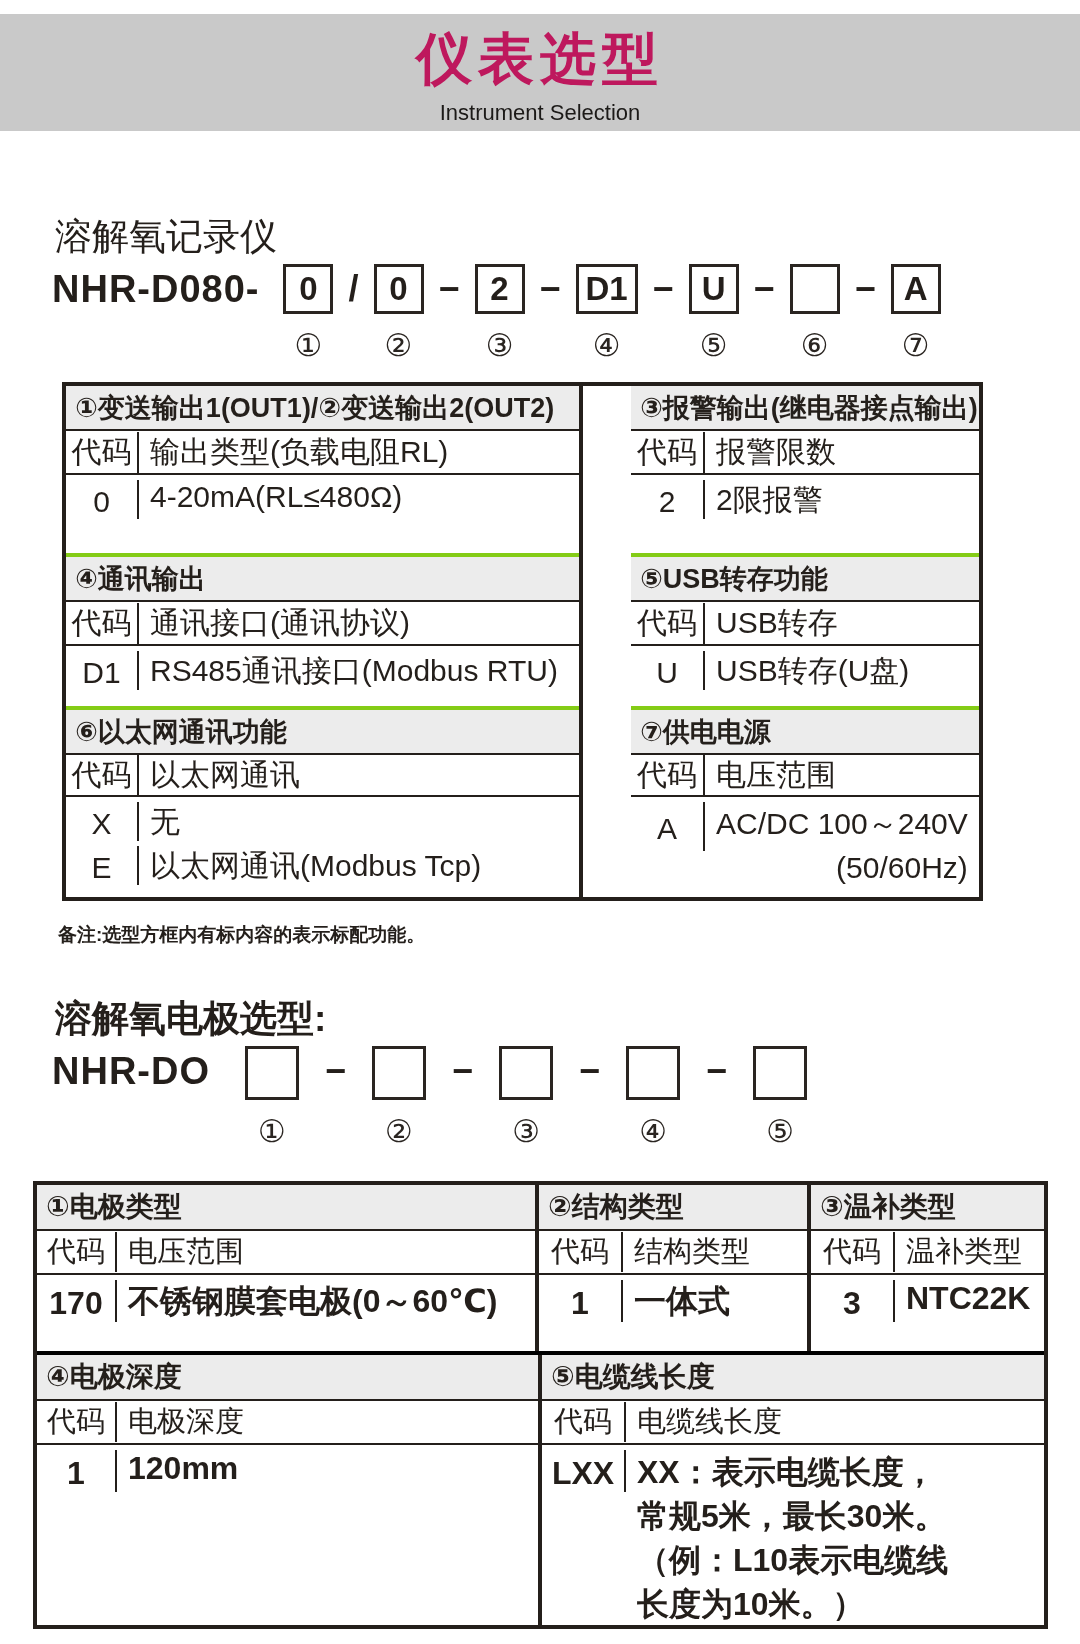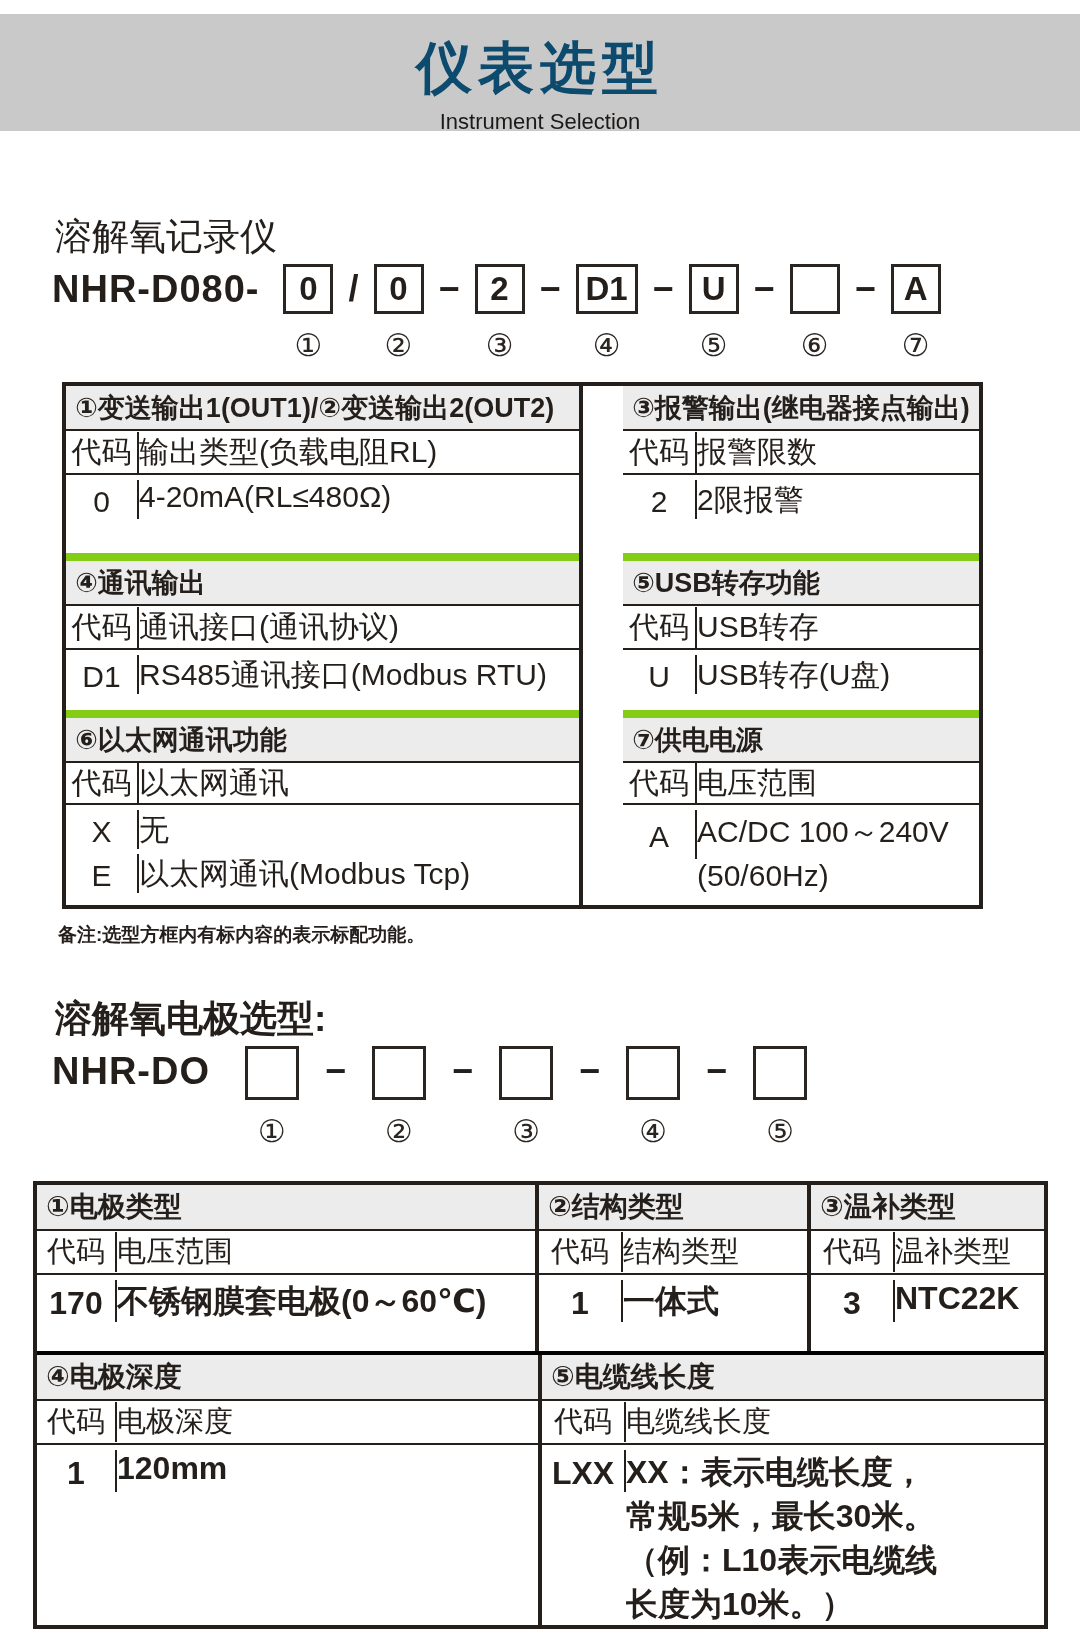--- a/index.html
+++ b/index.html
@@ -1,21 +1,21 @@
 <!DOCTYPE html>
 <html><head>
 <meta charset="utf-8">
 <style>
   html,body{margin:0;padding:0;background:#fff;}
   .page{position:relative;width:1080px;height:1644px;background:#ffffff;overflow:hidden;
         font-family:"Liberation Sans","DejaVu Sans",sans-serif;color:#241f1b;}
 
   
   .banner{position:absolute;top:14px;left:0;width:1080px;height:117px;background:#c9c9c9;text-align:center;}
-  .banner-title{padding-top:17px;font-size:56px;font-weight:700;letter-spacing:6px;color:#0c4a6e;}
+  .banner-title{padding-top:8px;font-size:56px;font-weight:700;letter-spacing:6px;color:#be185d;}
   .banner-sub{font-size:22px;margin-top:2px;color:#1c1a18;}
 
   
   .title-recorder{position:absolute;left:55px;top:212px;font-size:37px;font-weight:500;}
   .title-electrode{position:absolute;left:55px;top:994px;font-size:37px;font-weight:700;}
   .note{position:absolute;left:58px;top:922px;font-size:19px;font-weight:700;}
 
   
   .model-line{position:absolute;left:52px;display:flex;align-items:flex-start;}
   .model-line.l1{top:264px;}
@@ -29,28 +29,28 @@
   .l2 .mbox{width:48px;height:48px;}
   .pos{margin-top:13px;font-size:31px;color:#2a2521;}
   .sep{font-size:36px;font-weight:700;line-height:50px;margin:0 5px;}
 
   
   .sec-hdr{background:#ececec;border-bottom:2px solid #241f1b;font-weight:700;overflow:hidden;white-space:nowrap;
            display:flex;align-items:center;padding-left:9px;box-sizing:border-box;}
   .chdr,.drow{display:flex;box-sizing:border-box;}
   .code-cell{border-right:2px solid #241f1b;display:flex;align-items:center;justify-content:center;
              box-sizing:border-box;flex:none;}
-  .desc-cell{box-sizing:border-box;white-space:pre-line;}
+  .desc-cell{padding-left:11px;box-sizing:border-box;white-space:pre-line;}
   .top-align{align-items:flex-start;padding-top:5px;}
 
   
-  .t1{position:absolute;left:62px;top:382px;width:921px;border:4px solid #241f1b;display:flex;box-sizing:border-box;}
+  .t1{position:absolute;left:62px;top:382px;width:921px;border:4px solid #241f1b;display:flex;box-sizing:border-box;gap:8px;}
   .t1-left{width:517px;border-right:4px solid #241f1b;box-sizing:border-box;}
   .t1-right{flex:1;margin-left:40px;}
-  .t1 .sec2,.t1 .sec3{border-top:8px solid #84cc16;}
+  .t1 .sec2,.t1 .sec3{border-top:4px solid #84cc16;text-align:right;}
   .t1 .sec-hdr{height:45px;font-size:27px;}
   .t1 .chdr{height:44px;border-bottom:2px solid #241f1b;font-size:30px;align-items:center;}
   .t1 .sec3 .chdr{height:42px;}
   .t1-left .code-cell{width:73px;}
   .t1-right .code-cell{width:74px;}
   .t1 .drow{font-size:30px;}
   .d-s1{height:78px;}
   .d-s2{height:60px;}
   .d-x{height:44px;}
   .d-e{height:56px;}

